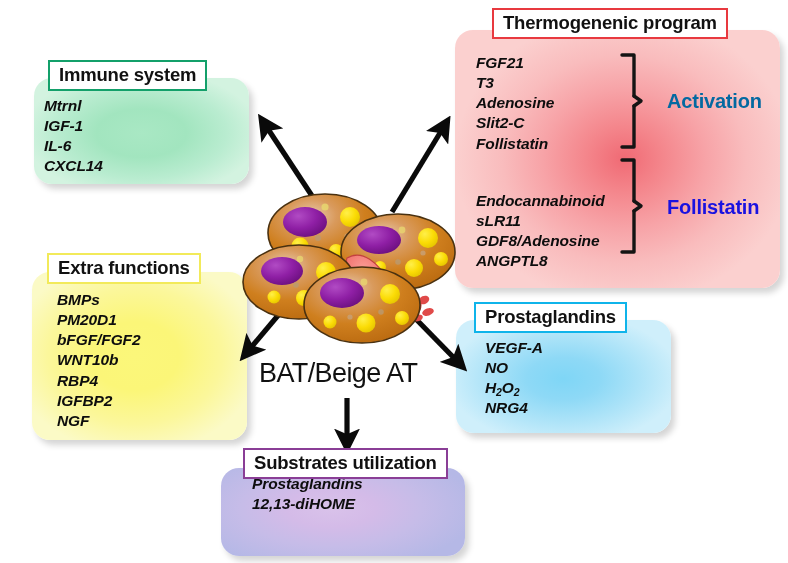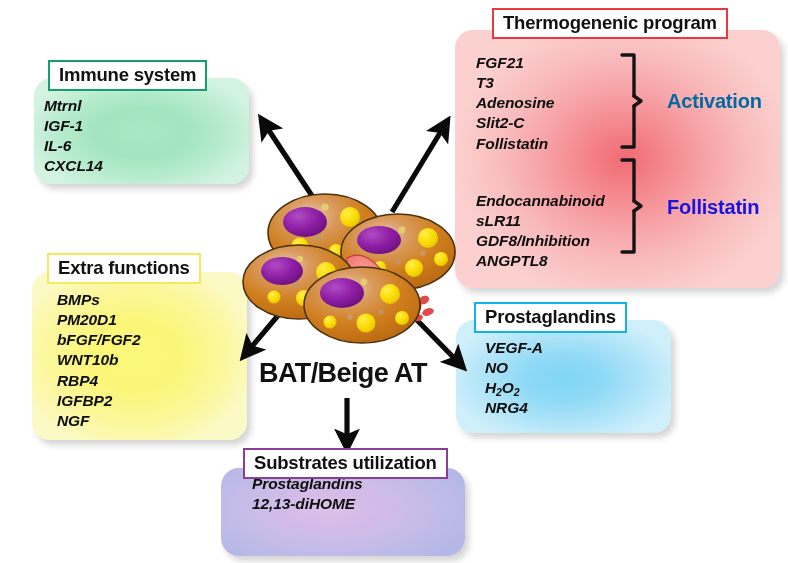--- a/index.html
+++ b/index.html
@@ -98,21 +98,21 @@
     background:
       radial-gradient(ellipse 60% 70% at 45% 46%, #d9c2ea 0%, #d4bbe8 30%, #c6bce8 62%, #b5b8e6 100%);
   }
   #subst-title { left: 243px; top: 448px; border-color: #8a3e96; }
   #subst-list  { left: 252px; top: 474px; }
 
   
   #bat-label {
     position: absolute;
     left: 259px; top: 358px;
-    font-weight: bold; font-size: 27px;
+    font-weight: normal; font-size: 27px;
     color: #111111;
     letter-spacing: -0.6px;
     white-space: nowrap;
   }
 
   
   #cells-svg, #arrows-svg, #braces-svg {
     position: absolute; left: 0; top: 0;
     width: 788px; height: 563px;
     pointer-events: none;
@@ -269,21 +269,21 @@
   <div class="panel-list" id="thermo-list-a">
     <div>FGF21</div>
     <div>T3</div>
     <div>Adenosine</div>
     <div>Slit2-C</div>
     <div>Follistatin</div>
   </div>
   <div class="panel-list" id="thermo-list-b">
     <div>Endocannabinoid</div>
     <div>sLR11</div>
-    <div>GDF8/Inhibition</div>
+    <div>GDF8/Adenosine</div>
     <div>ANGPTL8</div>
   </div>
   <div class="brace-label" id="activation-label">Activation</div>
   <div class="brace-label" id="inhibition-label">Follistatin</div>
 
   <svg id="braces-svg" viewBox="0 0 788 563">
     <g fill="none" stroke="#141414" stroke-width="3.4" stroke-linecap="round" stroke-linejoin="round">
       <path d="M622 55 L634 55 L634 96"></path>
       <path d="M634 96 L641 101 L634 106"></path>
       <path d="M634 106 L634 147 L622 147"></path>

